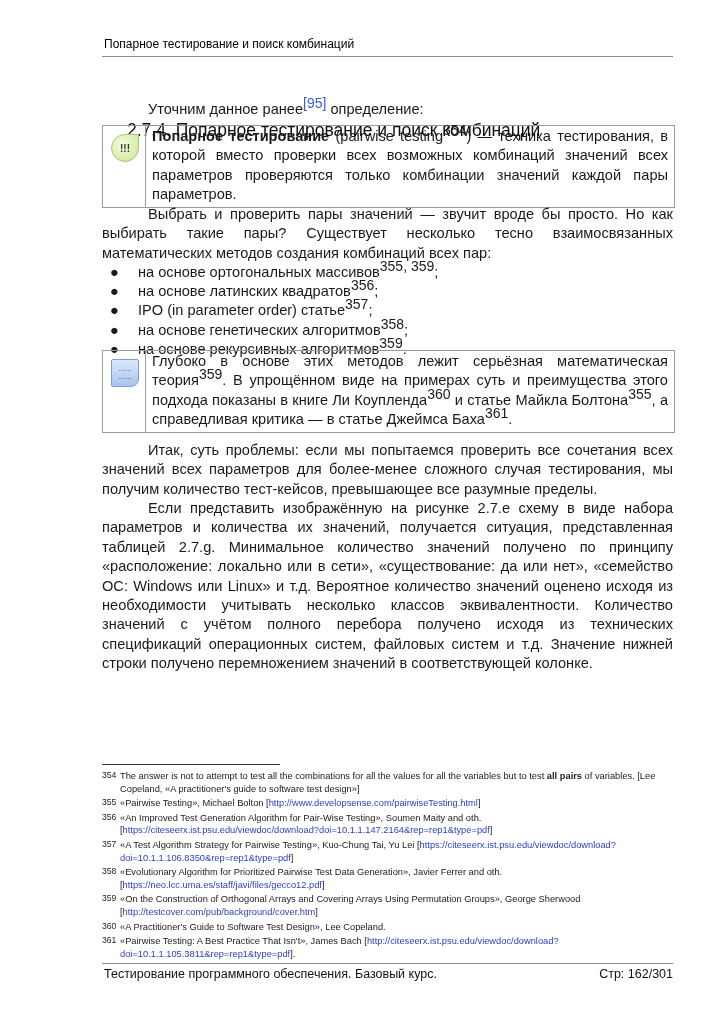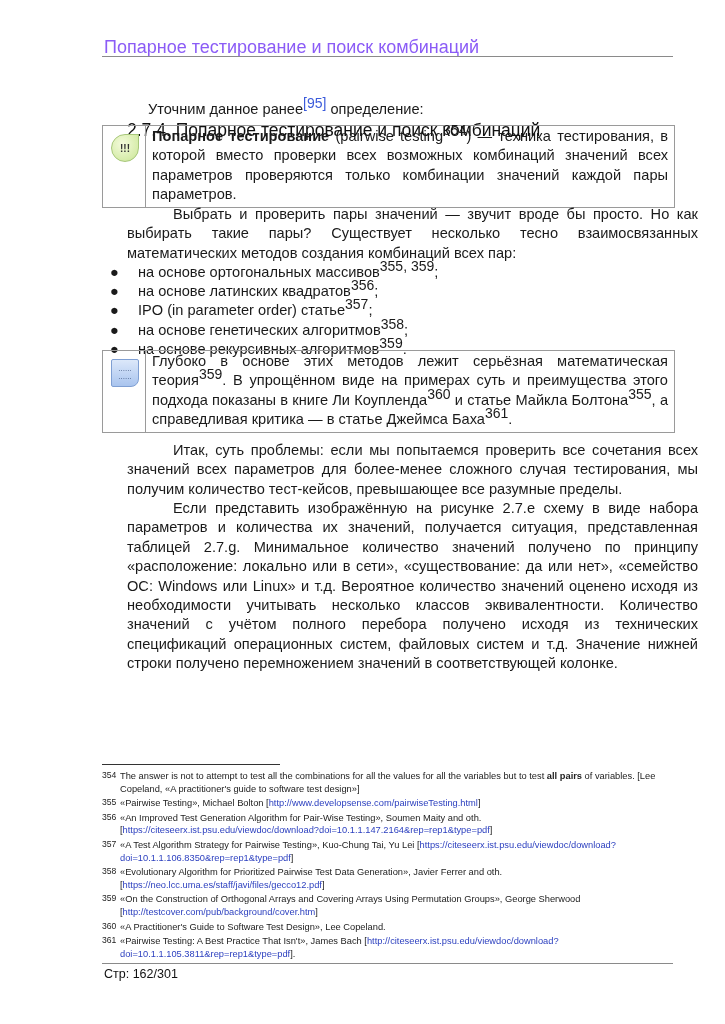--- a/index.html
+++ b/index.html
@@ -1,23 +1,23 @@
 <!DOCTYPE html>
 <html><head>
 <meta charset="utf-8">
 <style>
   html, body { margin: 0; padding: 0; background: #ffffff; }
   body { width: 725px; height: 1024px; position: relative; overflow: hidden;
          font-family: "Liberation Sans", sans-serif; color: #1a1a1a; }
   .abs { position: absolute; }
-  .running-header { left: 104px; top: 37px; font-size: 18px; color: #8b5cf6; }
+  .running-header { left: 104px; top: 37px; font-size: 12px; color: #000000; }
   .header-rule { left: 102px; top: 56px; width: 571px; height: 1px; background: #8a8a8a; }
   .section-title { left: 127px; top: 72px; font-size: 17.5px; font-weight: normal; color: #111; margin-top: 48px; }
   .para { font-size: 14.6px; line-height: 19.4px; text-align: justify; }
-  .indent { text-indent: 46px; margin-left: 25px; }
+  .indent { text-indent: 46px; }
   .sup { font-size: 14px; vertical-align: super; line-height: 0; }
   .sup-link { color: #3b5bdb; }
   .callout { left: 102px; width: 571px; border: 1px solid #9a9a9a; display: flex; }
   .callout-icon-cell { width: 42px; flex: none; border-right: 1px solid #9a9a9a; position: relative; }
   .callout-text { padding: 1px 6px 2px 6px; font-size: 14.6px; line-height: 19.4px; text-align: justify; flex: 1; }
   .icon-warning { position: absolute; left: 8px; top: 8px; width: 26px; height: 26px;
      background: radial-gradient(circle at 40% 35%, #f4fbdc 0%, #d6ecaa 70%, #b9d98a 100%);
      border: 1px solid #a7c77a; border-radius: 50% 0 50% 50%;
      font-size: 10px; font-weight: bold; color: #333; display: flex; align-items: center; justify-content: center; }
   .icon-note { position: absolute; left: 8px; top: 8px; width: 26px; height: 26px;
@@ -94,14 +94,15 @@
     <div class="fn"><span class="fn-num">356</span><span>«An Improved Test Generation Algorithm for Pair-Wise Testing», Soumen Maity and oth. [</span><span class="link">https://citeseerx.ist.psu.edu/viewdoc/download?doi=10.1.1.147.2164&amp;rep=rep1&amp;type=pdf</span><span>]</span></div>
     <div class="fn"><span class="fn-num">357</span><span>«A Test Algorithm Strategy for Pairwise Testing», Kuo-Chung Tai, Yu Lei [</span><span class="link">https://citeseerx.ist.psu.edu/viewdoc/download?doi=10.1.1.106.8350&amp;rep=rep1&amp;type=pdf</span><span>]</span></div>
     <div class="fn"><span class="fn-num">358</span><span>«Evolutionary Algorithm for Prioritized Pairwise Test Data Generation», Javier Ferrer and oth. [</span><span class="link">https://neo.lcc.uma.es/staff/javi/files/gecco12.pdf</span><span>]</span></div>
     <div class="fn"><span class="fn-num">359</span><span>«On the Construction of Orthogonal Arrays and Covering Arrays Using Permutation Groups», George Sherwood [</span><span class="link">http://testcover.com/pub/background/cover.htm</span><span>]</span></div>
     <div class="fn"><span class="fn-num">360</span><span>«A Practitioner's Guide to Software Test Design», Lee Copeland.</span></div>
     <div class="fn"><span class="fn-num">361</span><span>«Pairwise Testing: A Best Practice That Isn't», James Bach [</span><span class="link">http://citeseerx.ist.psu.edu/viewdoc/download?doi=10.1.1.105.3811&amp;rep=rep1&amp;type=pdf</span><span>].</span></div>
   </div>
 
 <div class="abs footer-rule"></div>
 <div class="abs footer">
+  <span class="f-title">Тестирование программного обеспечения. Базовый курс.</span>
   <span class="f-page">Стр: 162/301</span>
 </div>
 
 </body></html>

